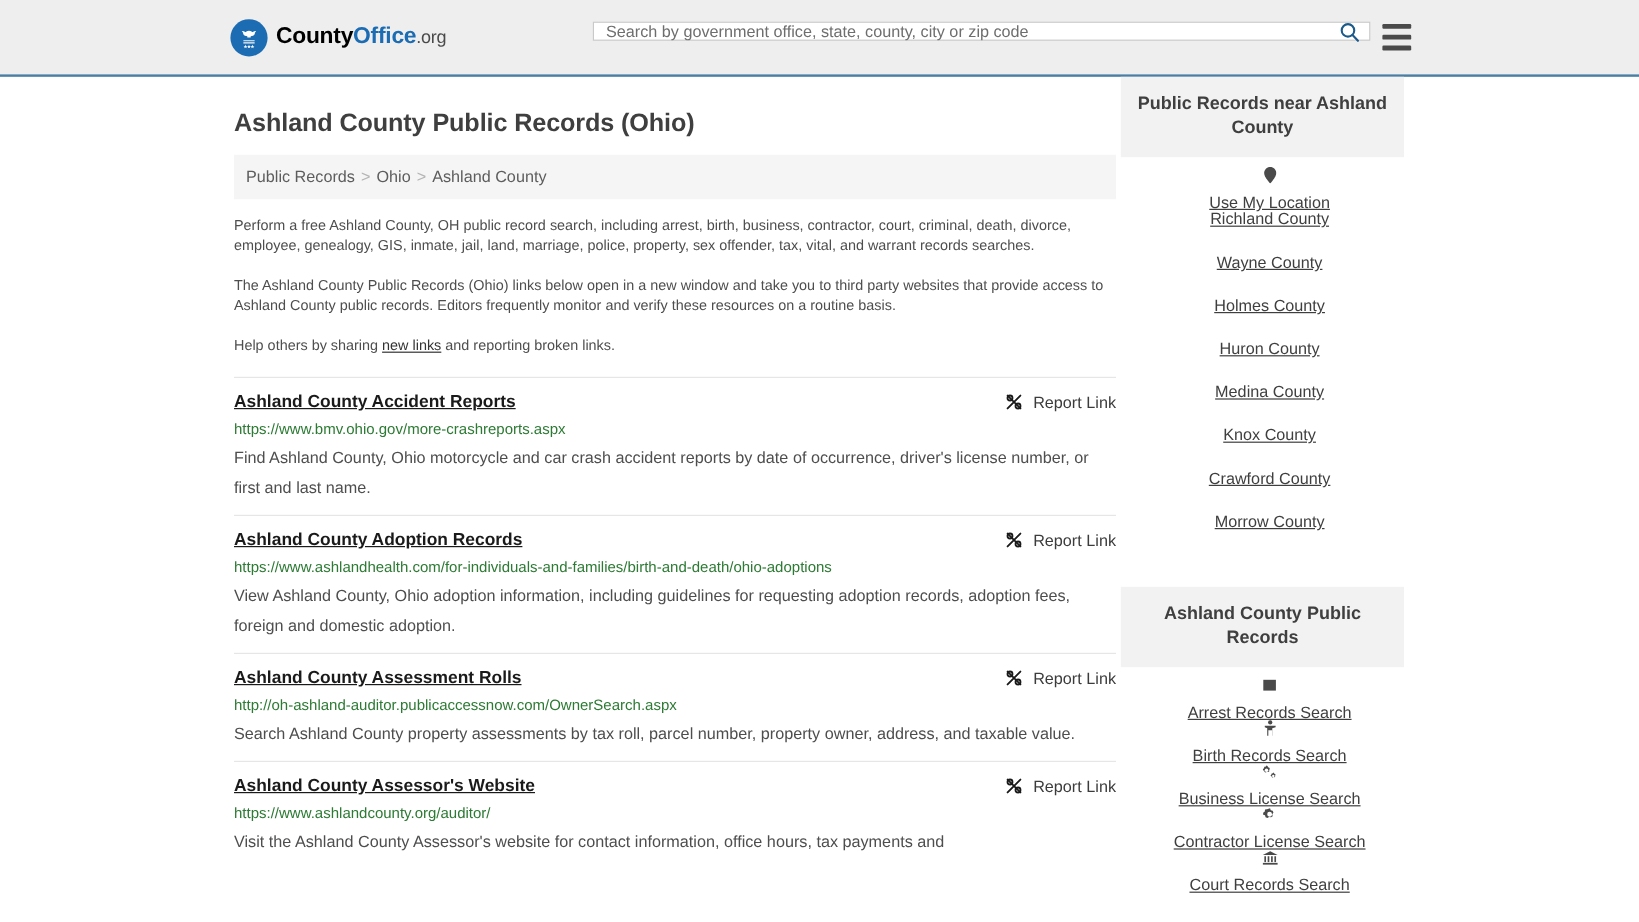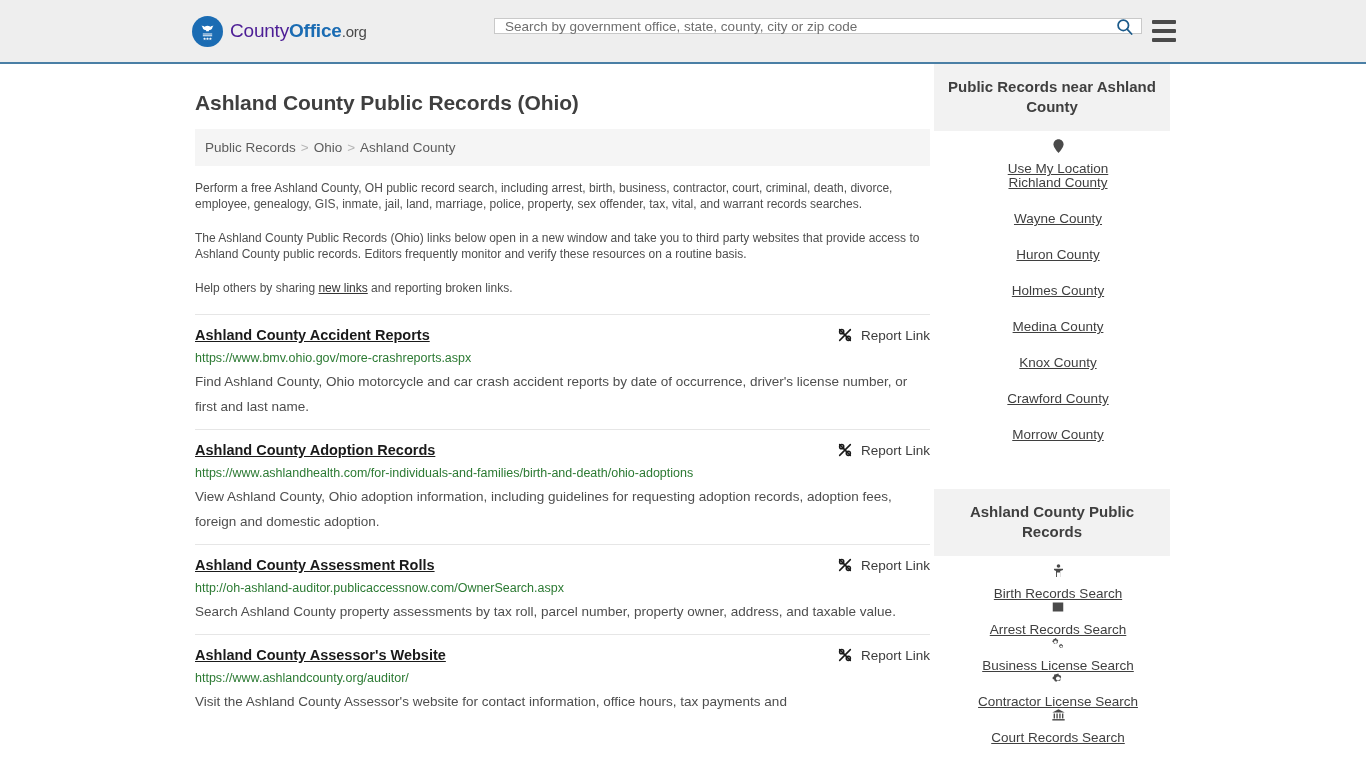--- a/index.html
+++ b/index.html
@@ -36,21 +36,21 @@
     flex-shrink: 0;
   }
   .logo-text {
     font-size: 19px;
     letter-spacing: -0.2px;
     color: #2b2b2b;
     font-weight: 400;
     white-space: nowrap;
   }
   .logo-text .bold-blue { color: #1b6cb3; font-weight: 700; }
-  .logo-text .county { font-weight: 400; color: #4c1d95; }
+  .logo-text .county { font-weight: 700; color: #000000; }
   .logo-text .dotorg { font-size: 15px; color: #4a4a4a; }
 
   .search-area {
     position: absolute;
     left: 494px;
     top: 18px;
     width: 648px;
     height: 16px;
     display: flex;
     align-items: center;
@@ -337,61 +337,61 @@
           <a href="#">Use My Location</a>
         </div>
 
         <div class="side-item">
           <a href="#">Richland County</a>
         </div>
         <div class="side-item">
           <a href="#">Wayne County</a>
         </div>
         <div class="side-item">
+          <a href="#">Holmes County</a>
+        </div>
+        <div class="side-item">
           <a href="#">Huron County</a>
-        </div>
-        <div class="side-item">
-          <a href="#">Holmes County</a>
         </div>
         <div class="side-item">
           <a href="#">Medina County</a>
         </div>
         <div class="side-item">
           <a href="#">Knox County</a>
         </div>
         <div class="side-item">
           <a href="#">Crawford County</a>
         </div>
         <div class="side-item">
           <a href="#">Morrow County</a>
         </div>
       </div>
 
       <div class="side-block-2">
         <div class="side-box-title">Ashland County Public Records</div>
         <div class="side-gap"></div>
         <div class="side-list">
+
+          <div class="side-item">
+            <span class="side-icon">
+              <svg width="12" height="12" viewBox="0 0 16 16" aria-hidden="true">
+                  <rect x="1" y="2" width="14" height="12" fill="#4a4a4a"></rect>
+                </svg>
+            </span>
+            <a href="#">Arrest Records Search</a>
+          </div>
 
           <div class="side-item">
             <span class="side-icon">
               <svg width="11" height="14" viewBox="0 0 14 18" aria-hidden="true">
                 <circle cx="7" cy="2.6" r="2.3" fill="#4a4a4a"></circle>
                 <path d="M1.2 6.2h11.6v1.6l-3.6 1.1v7.9H9V11H5v5.8H3.8V8.9L1.2 7.8z" fill="#4a4a4a"></path>
               </svg>
             </span>
             <a href="#">Birth Records Search</a>
-          </div>
-
-          <div class="side-item">
-            <span class="side-icon">
-              <svg width="12" height="12" viewBox="0 0 16 16" aria-hidden="true">
-                  <rect x="1" y="2" width="14" height="12" fill="#4a4a4a"></rect>
-                </svg>
-            </span>
-            <a href="#">Arrest Records Search</a>
           </div>
 
           <div class="side-item">
             <span class="side-icon">
               <svg width="15" height="13" viewBox="0 0 20 17" aria-hidden="true">
                 <path d="M7.6 1.2l.5 1.5 1.6.4.6 1.5-.9 1.3.3 1.6-1.3.9-1.6-.3-1.3.9-1.5-.6-.4-1.6-1.5-.5.0-1.6 1.3-1 .2-1.6 1.6-.2 1.0-1.3z" fill="#4a4a4a"></path>
                 <circle cx="6.3" cy="6.3" r="2.1" fill="#ffffff"></circle>
                 <path d="M15.2 9.4l.35 1.05 1.1.3.4 1.05-.6.9.2 1.1-.9.6-1.1-.2-.9.6-1.05-.4-.3-1.1-1.05-.35.0-1.1.9-.7.15-1.1 1.1-.15.7-.9z" fill="#4a4a4a"></path>
                 <circle cx="14.4" cy="12.9" r="1.45" fill="#ffffff"></circle>
               </svg>

